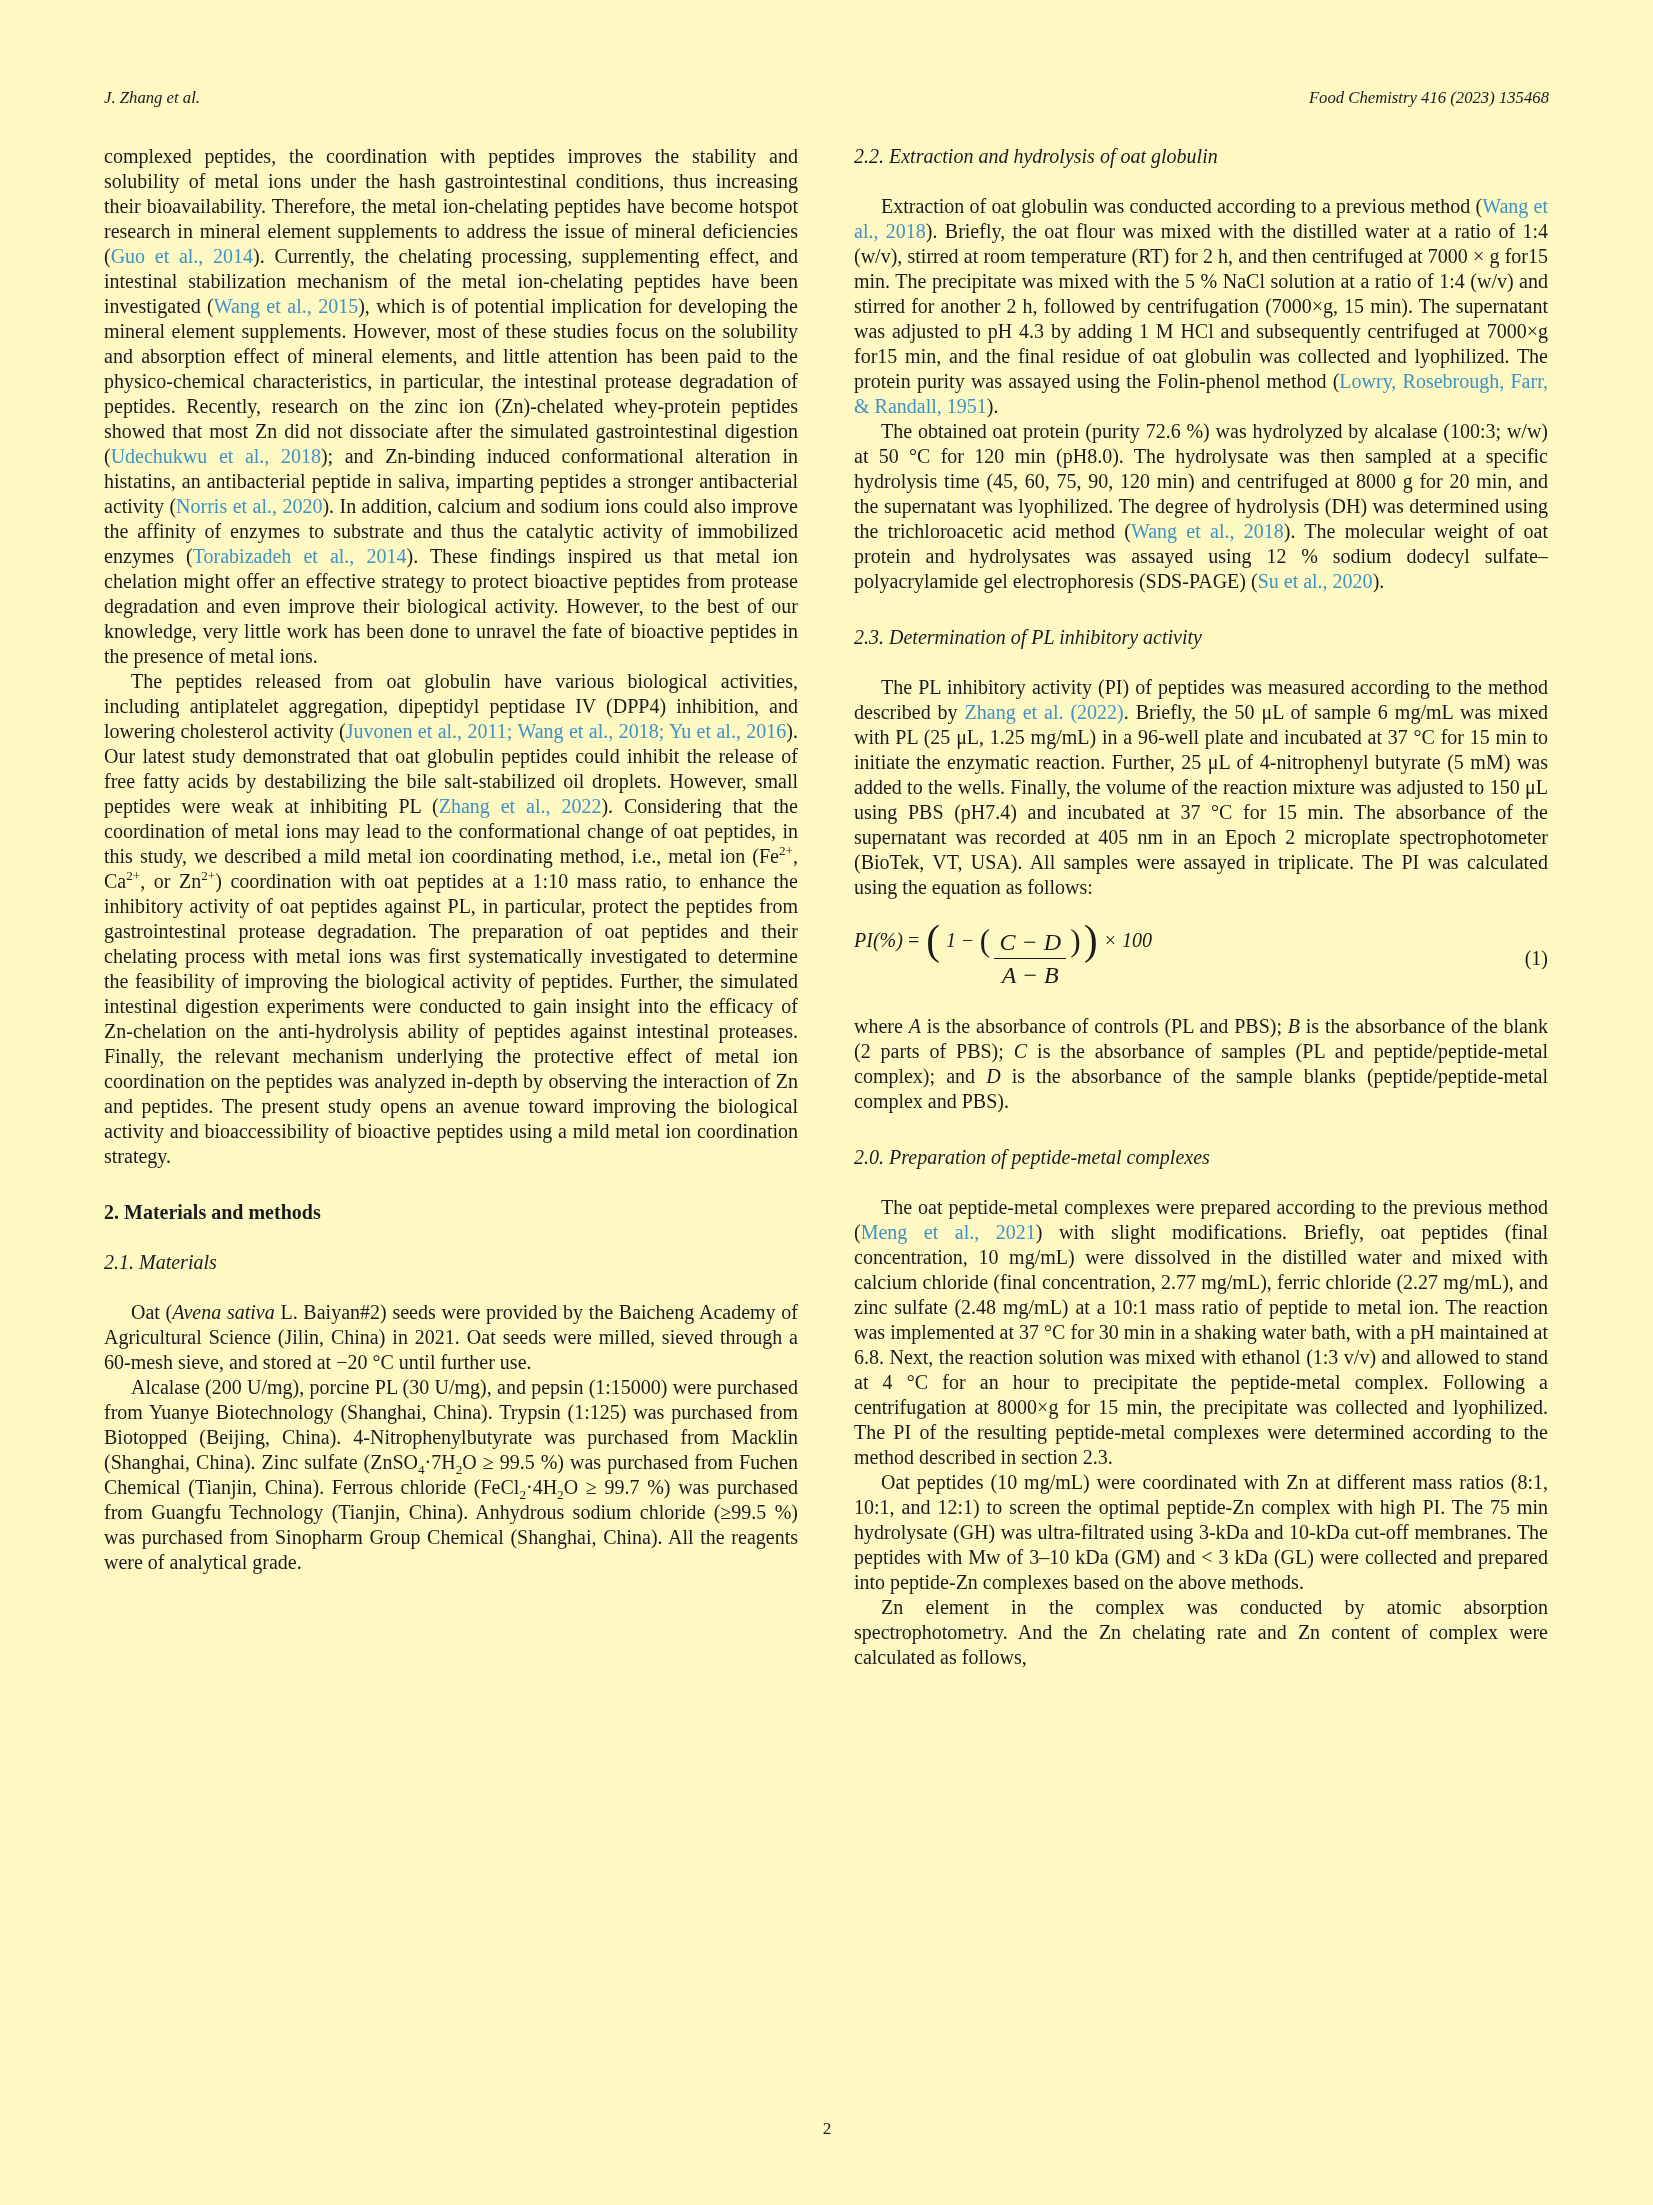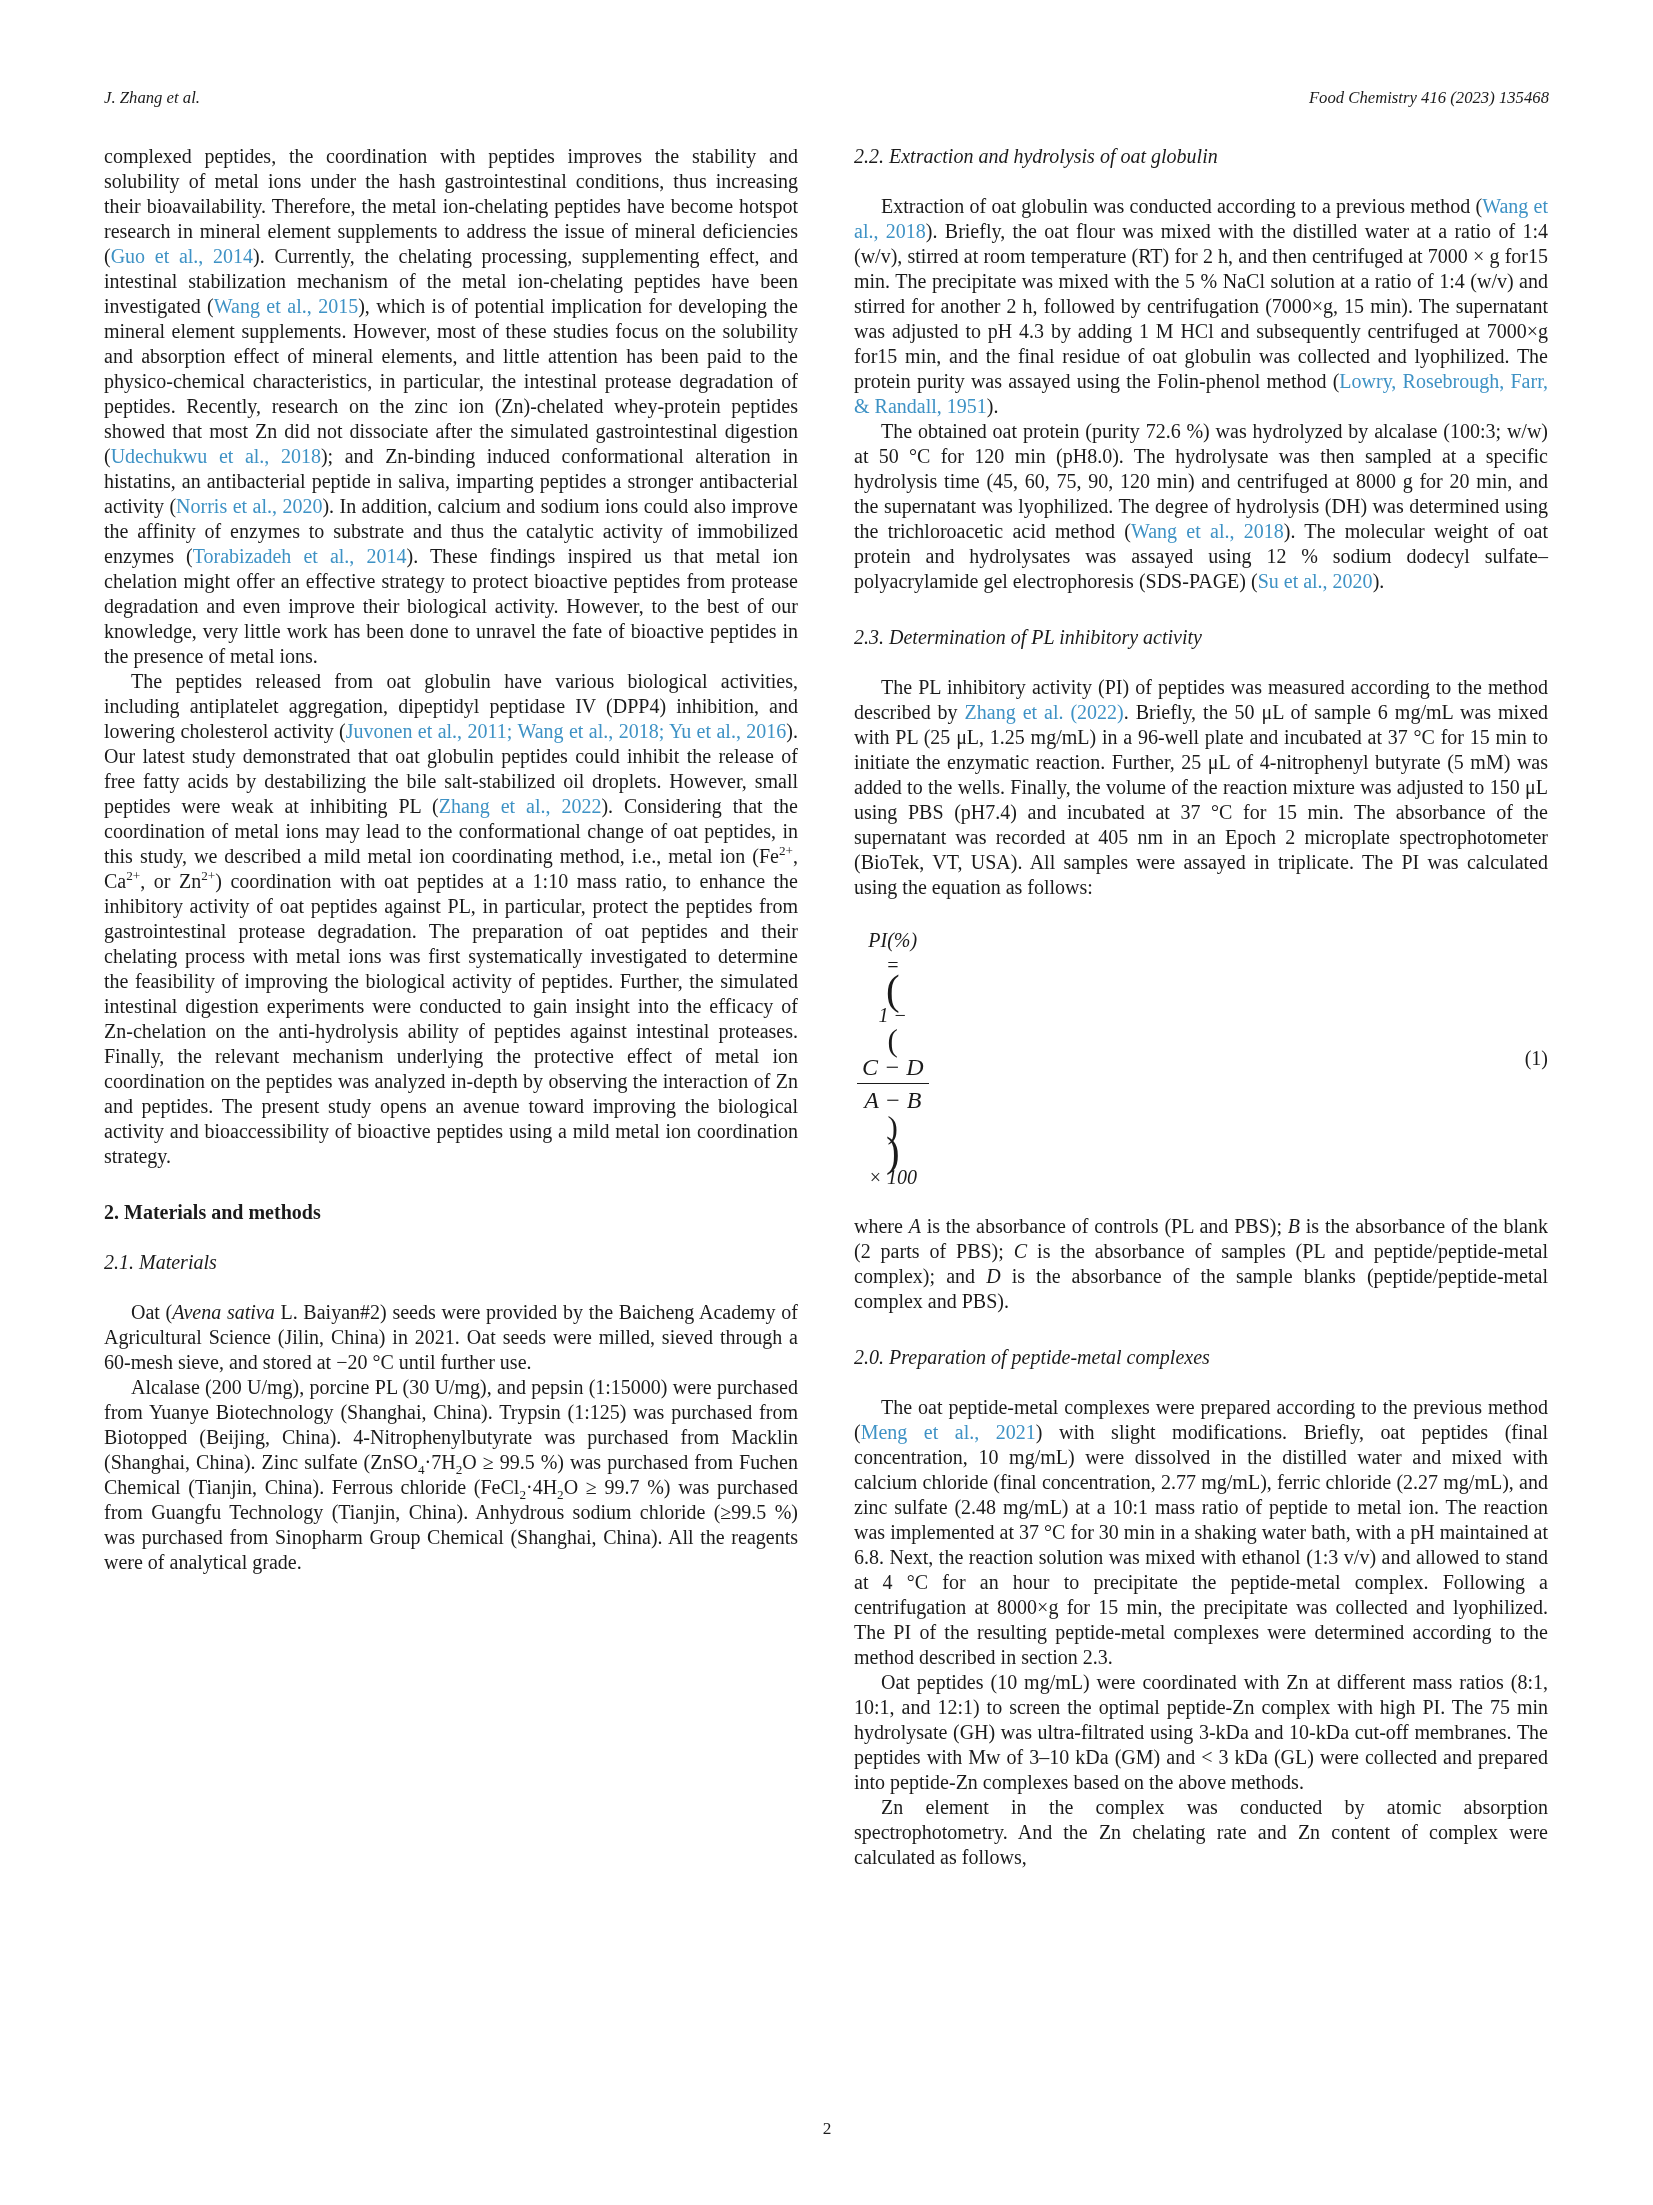--- a/index.html
+++ b/index.html
@@ -1,21 +1,21 @@
 <!DOCTYPE html>
 <html lang="en" style="--link-color: #3e92c5; --text-color: #1b1b1b;font-size:10.7px"><head>
 <meta charset="utf-8">
 <style>
   html, body { margin: 0; padding: 0; background: #e8e8e8; }
   .page {
     position: relative;
     width: 1654px;
     height: 2205px;
     margin: 0 auto;
-    background: #ffffff;
+    background: #fef9c3;
     font-family: "Liberation Serif", "DejaVu Serif", serif;
     color: var(--text-color, #1b1b1b);
     overflow: hidden;
   }
   .running-header {
     position: absolute;
     top: 88px;
     left: 104px;
     right: 105px;
     display: flex;
@@ -58,21 +58,21 @@
     text-decoration: none;
     cursor: pointer;
   }
   sup, sub { font-size: 66%; line-height: 0; }
   .formula-row {
     display: flex;
     align-items: center;
     margin: 28px 0 24px 0;
     font-size: 20px;
   }
-  .eq-main { display: inline-flex; align-items: center; font-style: italic; flex-direction: column; }
+  .eq-main { display: inline-flex; align-items: flex-start; font-style: italic; }
   .eq-op { font-style: italic; margin: 0 4px; }
   .paren { font-style: normal; display: inline-block; }
   .p-outer { font-size: 41px; transform: scaleY(1.02); margin: 0 2px; font-weight: 300; }
   .p-inner { font-size: 31px; margin: 0 1.3px; font-weight: 300; }
   .frac {
     display: inline-flex;
     flex-direction: column;
     text-align: center;
     font-size: 24px;
     line-height: 1.18;

